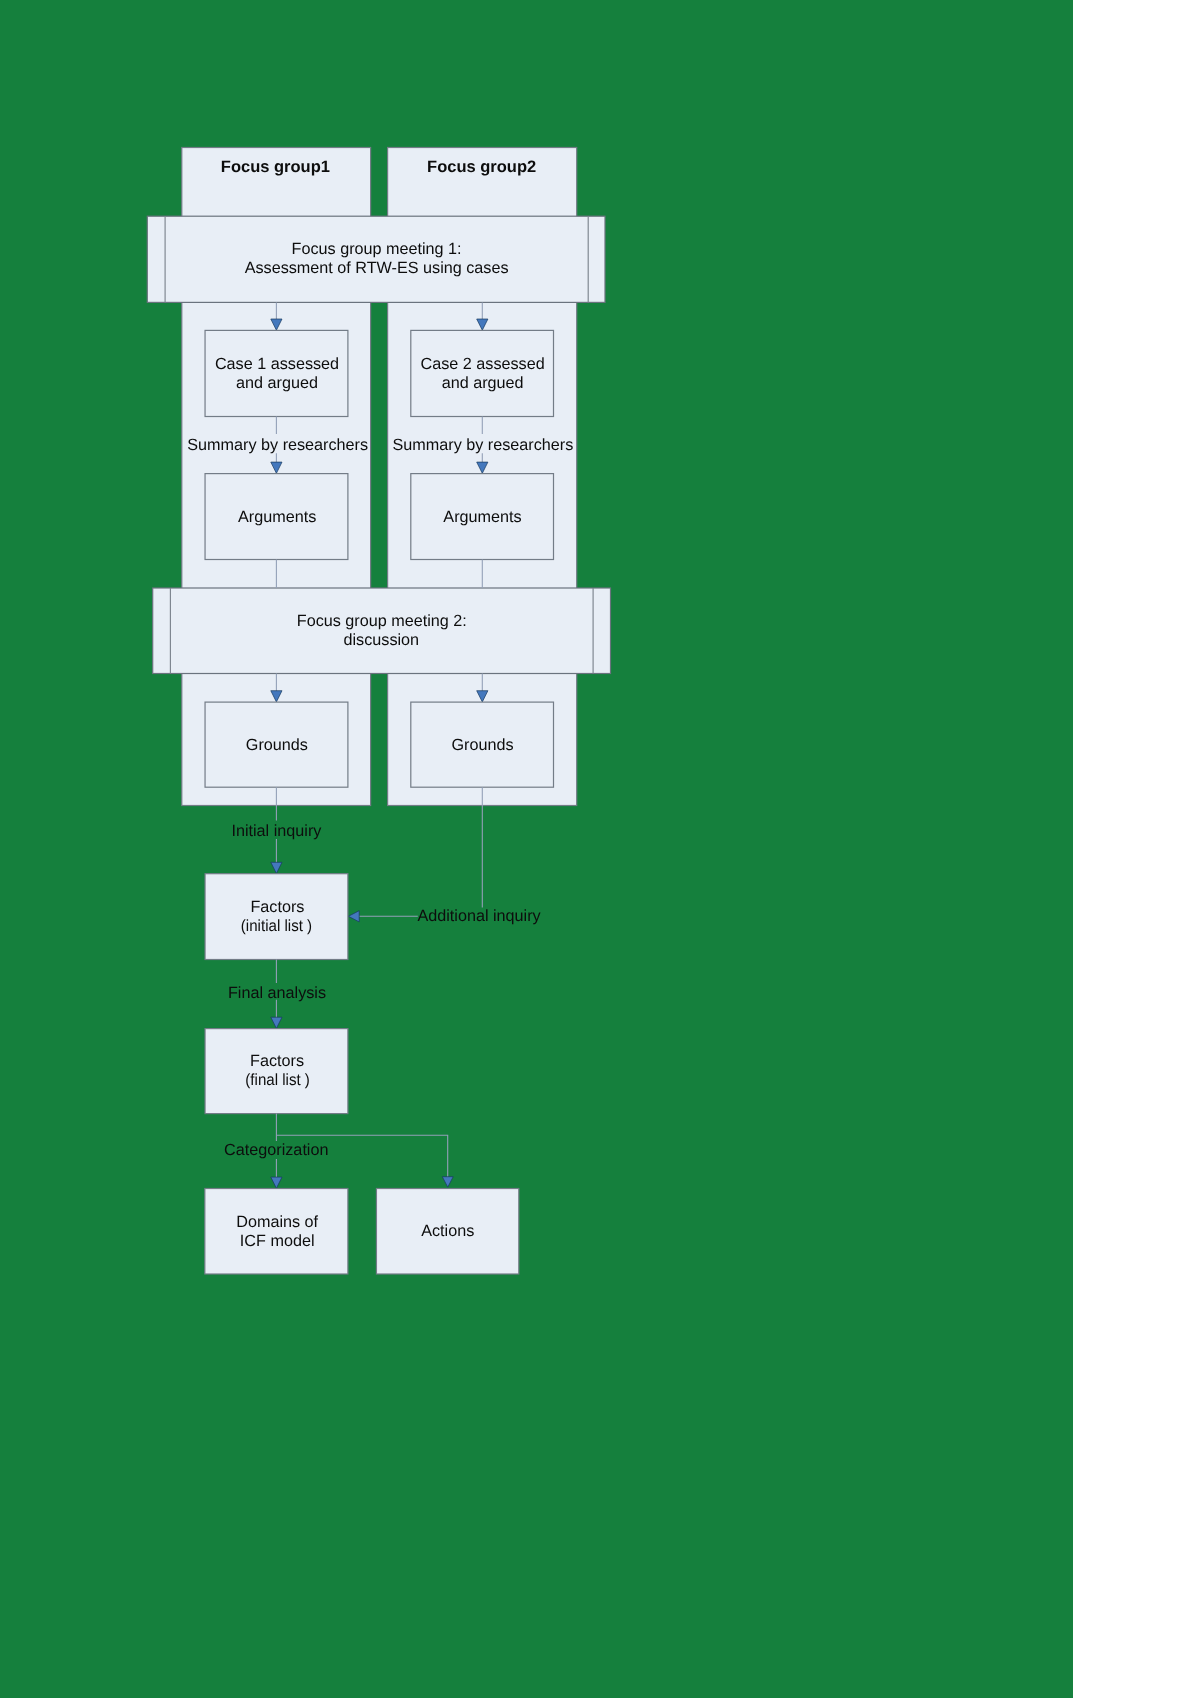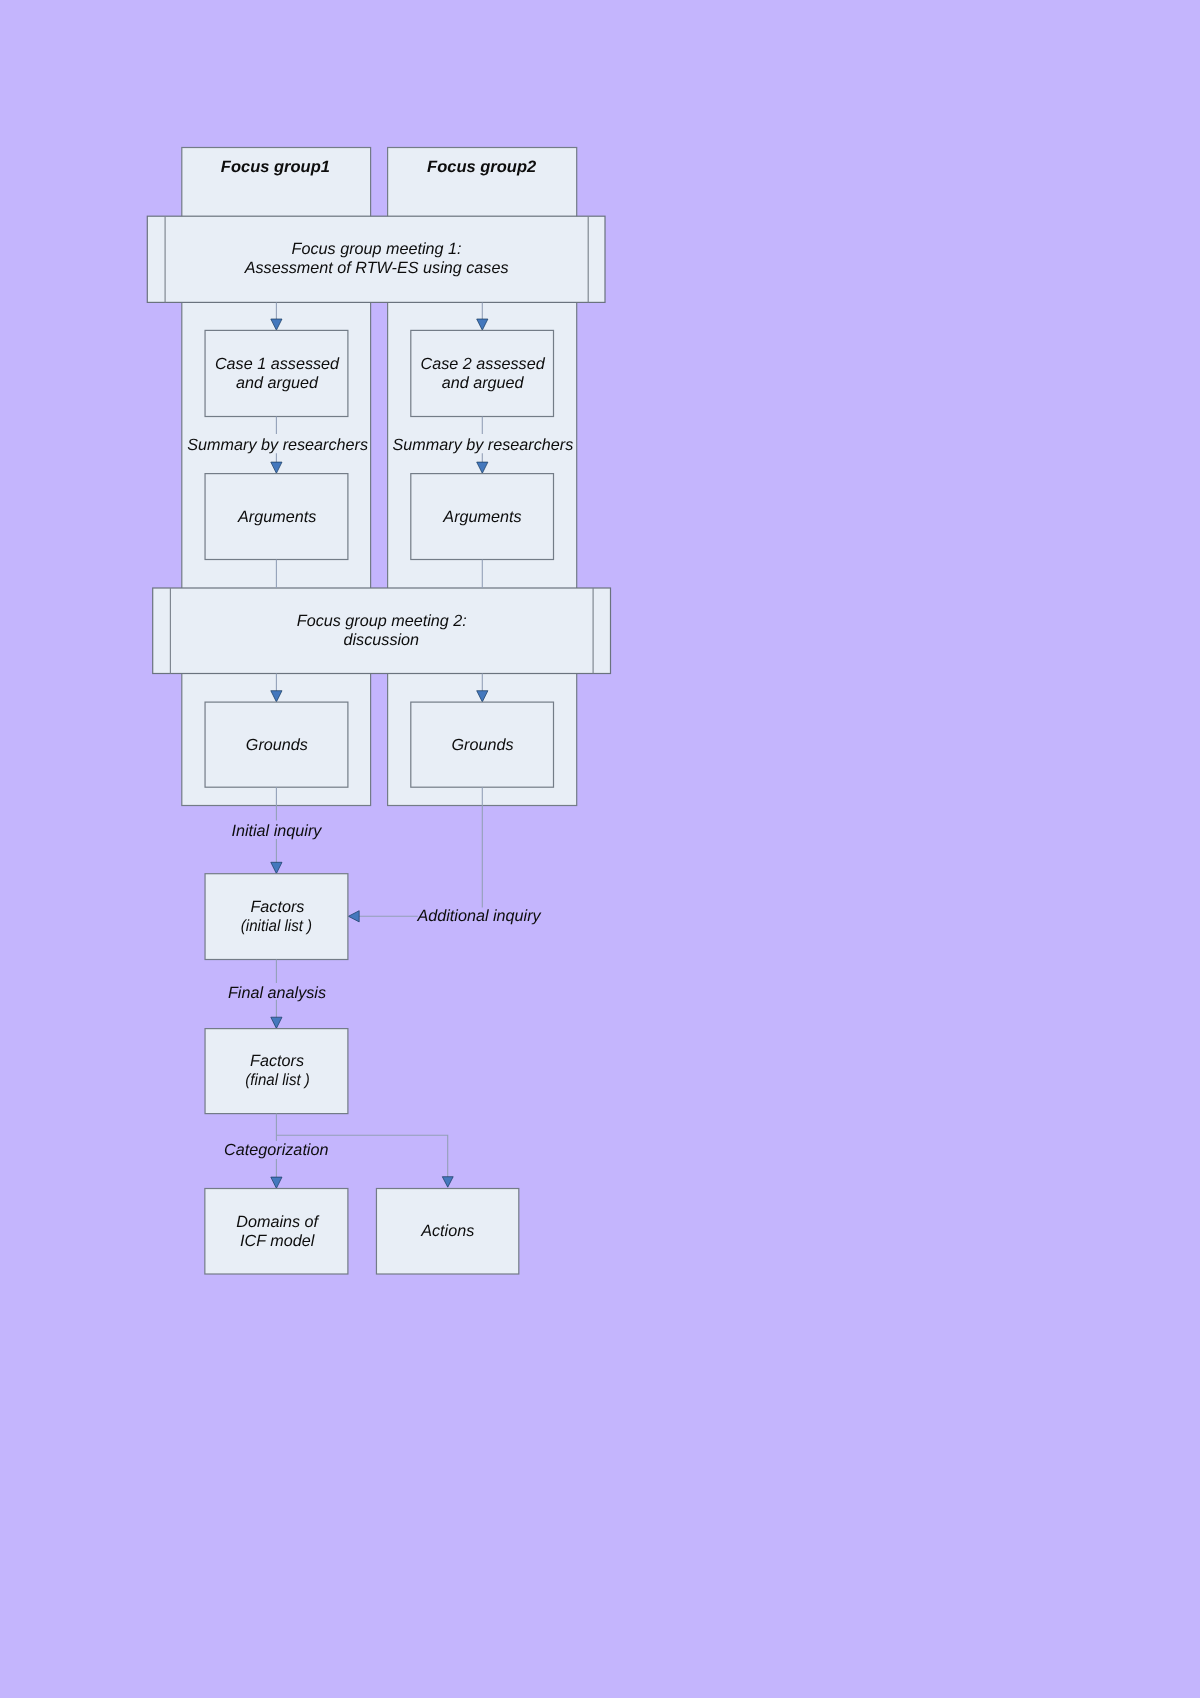--- a/index.html
+++ b/index.html
@@ -1,20 +1,20 @@
 <!DOCTYPE html>
 <html><head>
 <meta charset="utf-8">
 <title>Focus group study flowchart</title>
 <style>
   html, body { margin:0; padding:0; background:#ffffff; }
   body { width:1200px; height:1698px; overflow:hidden;
          font-family:"Liberation Sans", sans-serif; color:#000; }
-  #stage { position:relative; width:1200px; height:1698px; background:#c4b5fd;
-           transform:translateZ(0); will-change:transform;font-style:italic; }
+  #stage { position:relative; width:1073px; height:1698px; background:#15803d;
+           transform:translateZ(0); will-change:transform; }
   svg#chart { position:absolute; left:0; top:0; width:1200px; height:1698px; display:block; }
   .lane-rect   { fill:#e8eef6; stroke:#737c87; stroke-width:1.2; }
   .phase-rect  { fill:#e8eef6; stroke:#6a737e; stroke-width:1.2; }
   .phase-div   { stroke:#7c848e; stroke-width:1.15; fill:none; }
   .node-rect   { fill:#e8eef6; stroke:#737c87; stroke-width:1.2; }
   .flow-line   { stroke:#93a0b8; stroke-width:1.1; fill:none; }
   .arrow-head  { fill:#4478bd; stroke:#17395f; stroke-width:0.7; stroke-linejoin:miter; }
   text { font-family:"Liberation Sans", sans-serif; fill:#0d0d0d;
          -webkit-font-smoothing:antialiased; text-rendering:geometricPrecision; }
   .t-lane  { font-size:16.5px; font-weight:bold; text-anchor:middle; }

